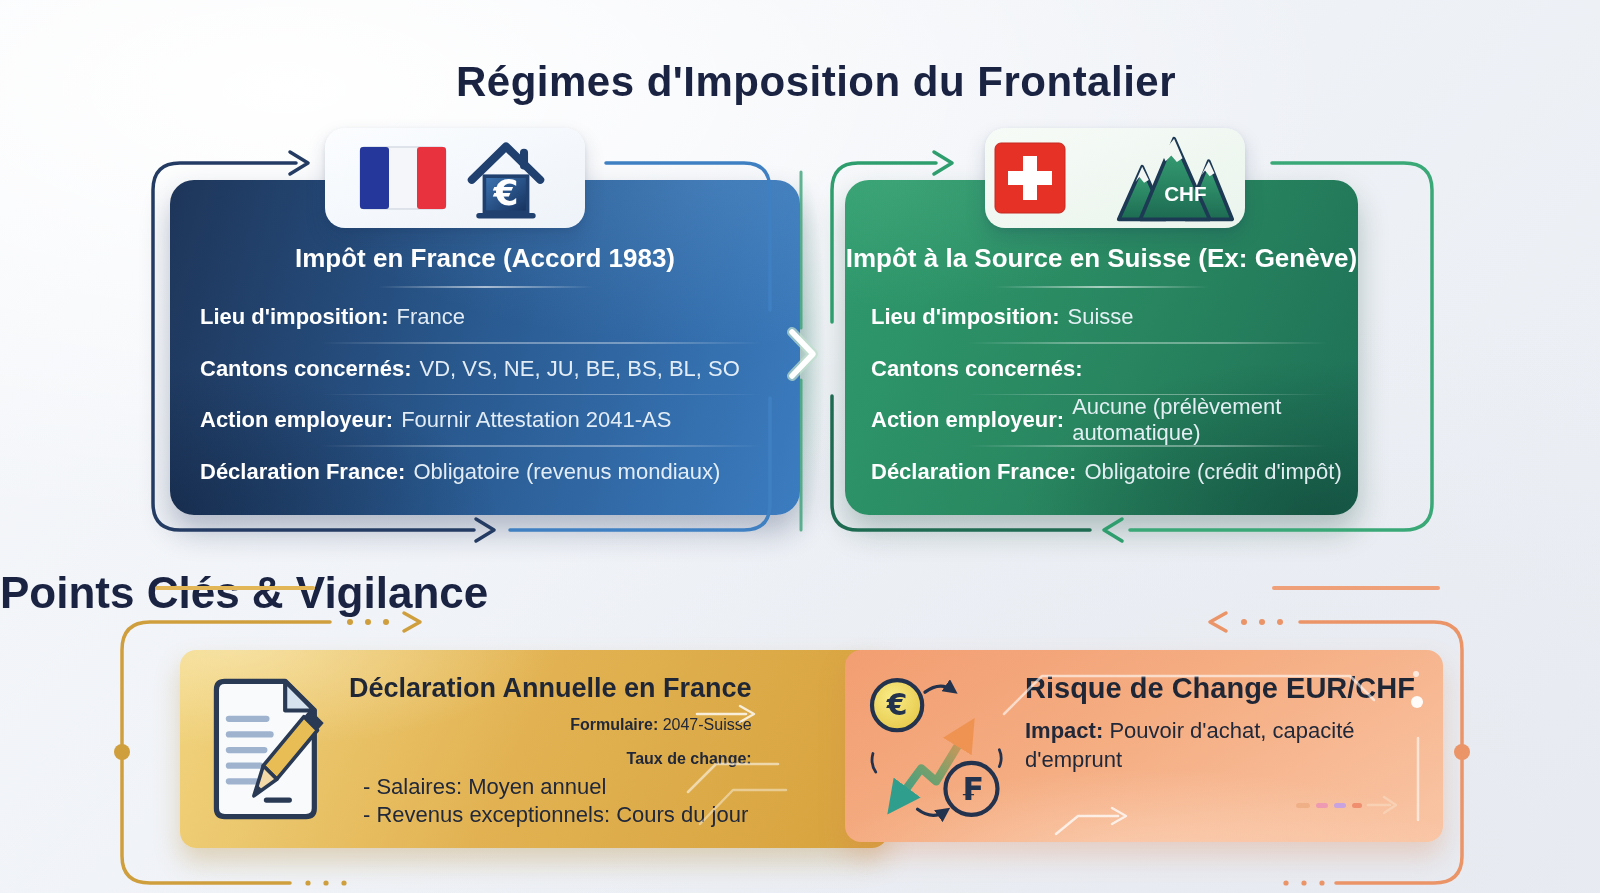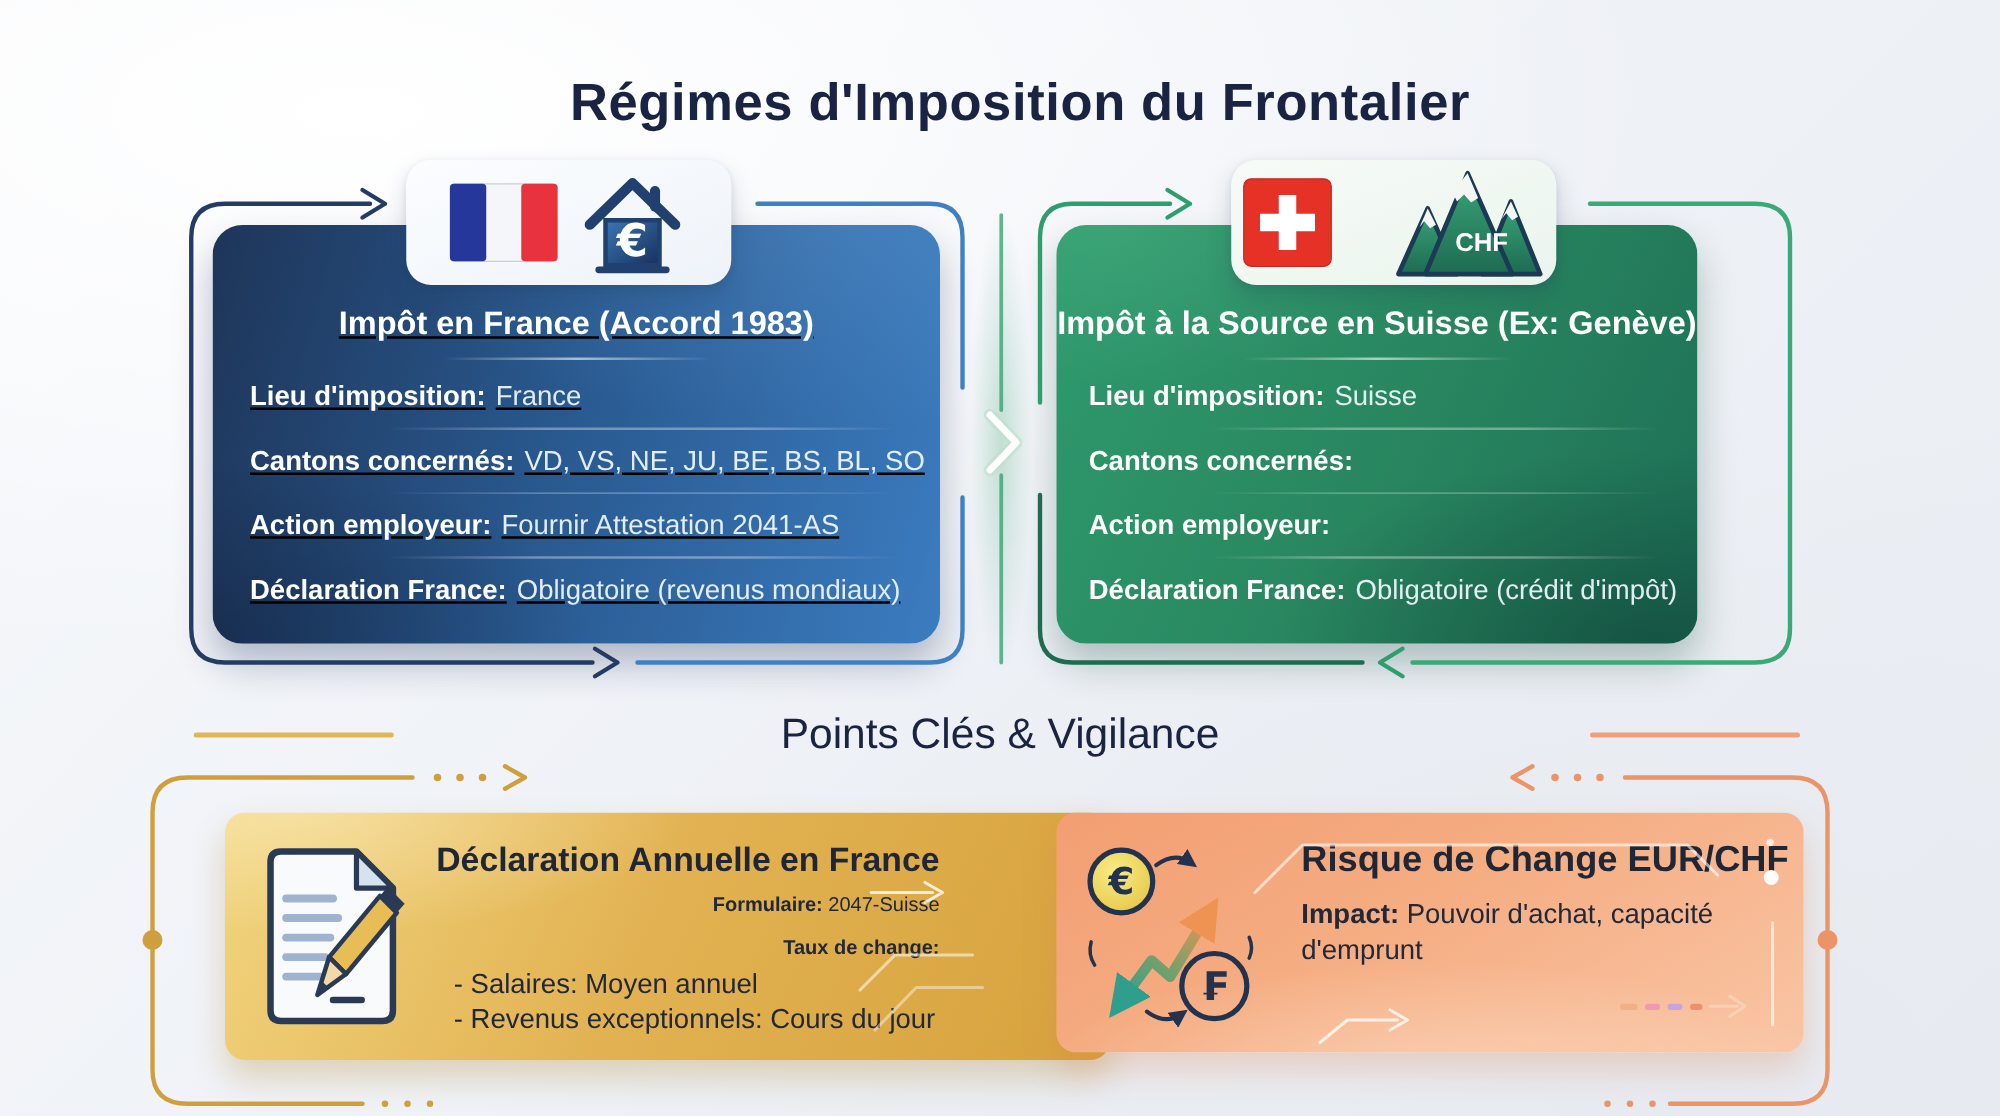--- a/index.html
+++ b/index.html
@@ -12,27 +12,26 @@
       linear-gradient(135deg,#f6f8fb 0%, #eef1f6 55%, #e9edf3 100%);
   }
   .deco{position:absolute;left:0;top:0;z-index:6;pointer-events:none;}
   .page-title{
     position:absolute;left:0;top:42px;width:100%;text-align:center;margin:16px;
     font-size:42px;font-weight:700;letter-spacing:.5px;color:#1a2342;z-index:3;
   }
   
   .tcard{position:absolute;top:180px;height:335px;border-radius:24px;z-index:2;box-sizing:border-box;}
   .tcard.fr{
-    left:170px;width:582px;
+    left:170px;width:630px;
     background:
       radial-gradient(95% 80% at 0% 100%, rgba(10,22,45,.42), rgba(10,22,45,0) 55%),
       radial-gradient(120% 90% at 88% 0%, rgba(125,185,238,.22), rgba(125,185,238,0) 55%),
       linear-gradient(105deg,#1e3559 0%,#29598f 48%,#3b7cc0 100%);
     box-shadow:0 16px 30px rgba(25,48,85,.30);
-    text-decoration:underline;
   }
   .tcard.ch{
     left:845px;width:513px;
     background:
       radial-gradient(100% 80% at 92% 100%, rgba(8,45,38,.42), rgba(8,45,38,0) 58%),
       radial-gradient(90% 70% at 10% 0%, rgba(130,225,175,.16), rgba(130,225,175,0) 55%),
       linear-gradient(115deg,#2f9a6d 0%,#28855f 55%,#1d6e56 100%);
     box-shadow:0 16px 30px rgba(18,70,55,.28);
   }
   .tcard-title{
@@ -54,22 +53,22 @@
     display:flex;align-items:center;justify-content:center;gap:13px;
     box-shadow:0 10px 20px rgba(30,50,90,.18), 0 2px 5px rgba(30,50,90,.10);
   }
   .badge.fr{left:325px;background:linear-gradient(160deg,#fbfdff,#eef3f9);}
   .badge.ch{left:985px;background:linear-gradient(160deg,#f7fbf7,#eaf4ed);gap:48px;}
   
   .divider-glow{position:absolute;left:776px;top:165px;width:50px;height:375px;z-index:1;
     background:radial-gradient(ellipse at center,rgba(70,165,118,.28) 0%,rgba(70,165,118,0) 70%);}
   
   .section-title{
-    position:absolute;left:0;top:568px;width:100%;text-align:center;margin:0;
-    font-size:34px;font-weight:400;color:#1a2342;z-index:3;
+    position:absolute;left:0;top:568px;width:100%;margin:0;
+    font-size:44px;font-weight:700;color:#1a2342;z-index:3;
   }
   
   .kcard{position:absolute;top:650px;border-radius:16px;z-index:2;display:flex;box-sizing:border-box;}
   .kcard.gold{
     left:180px;width:708px;height:198px;
     background:
       radial-gradient(80% 90% at 8% 0%, rgba(255,245,210,.45), rgba(255,245,210,0) 55%),
       linear-gradient(115deg,#f1d47e 0%,#e2b252 48%,#d6a23d 100%);
     box-shadow:0 14px 26px rgba(178,134,44,.30);
   }
@@ -77,21 +76,21 @@
     left:845px;width:598px;height:192px;
     background:
       radial-gradient(90% 80% at 50% 110%, rgba(255,236,220,.40), rgba(255,236,220,0) 60%),
       linear-gradient(150deg,#f29e72 0%,#f5ad82 45%,#f9c5a5 100%);
     box-shadow:0 14px 26px rgba(219,128,78,.28);
   }
   .kicon{flex:0 0 auto;}
   .kcard.gold .kicon{margin:24px 0 0 26px;}
   .kcard.orange .kicon{margin:18px 0 0 18px;}
   .ktext{margin-left:18px;padding-top:22px;color:#20283a;}
-  .kcard.orange .ktext{margin-left:28px;}
+  .kcard.orange .ktext{margin-left:12px;}
   .ktitle{margin:0;font-size:27px;line-height:32px;font-weight:800;color:#1f2636;}
   .kcard.orange .ktitle{font-size:29px;}
   .kline{margin-top:8px;font-size:16px;line-height:26px;text-align:right;}
   .kline .lbl{font-weight:700;}
   .kitem{margin-top:2px;padding-left:14px;font-size:22px;line-height:26px;}
   .impact{margin-top:12px;font-size:22px;line-height:29px;width:370px;}
   .impact .lbl{font-weight:700;}
 </style>
 </head>
 <body>
@@ -136,20 +135,21 @@
         <span class="lbl">Lieu d'imposition:</span>
         <span class="val">Suisse</span>
       </div>
       <div class="row-sep"></div>
       <div class="row">
         <span class="lbl">Cantons concernés:</span>
       </div>
       <div class="row-sep"></div>
       <div class="row">
         <span class="lbl">Action employeur:</span>
+        <span class="val">Aucune (prélèvement automatique)</span>
       </div>
       <div class="row-sep"></div>
       <div class="row">
         <span class="lbl">Déclaration France:</span>
         <span class="val">Obligatoire (crédit d'impôt)</span>
       </div>
     </div>
   </div>
 
   <div class="badge fr">

